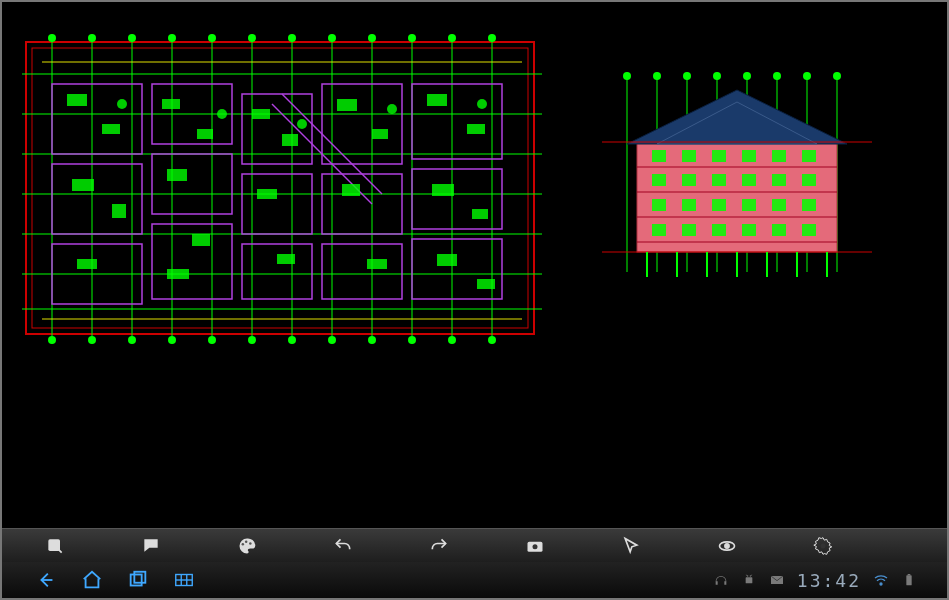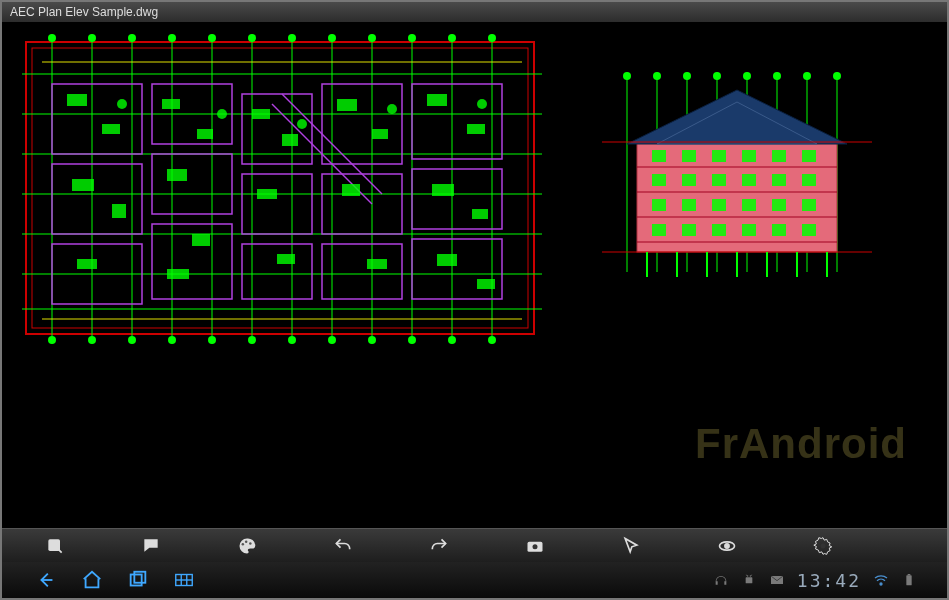--- a/index.html
+++ b/index.html
@@ -19,23 +19,20 @@
   .sys-spacer { flex: 1; }
   .status-icon { width: 20px; height: 20px; display: flex; align-items: center; justify-content: center; color: #7a7a7a; margin: 0 4px; }
   .status-icon svg { width: 16px; height: 16px; }
   .clock { color: #9ab; font-family: monospace; font-size: 18px; letter-spacing: 2px; margin: 0 6px; }
   .watermark { position: absolute; right: 40px; bottom: 60px; font-size: 42px; font-weight: 900; color: rgba(120,110,50,.45); letter-spacing: 1px; pointer-events: none; font-family: Arial Black, sans-serif; }
 </style>
 </head>
 <body>
 
 <div class="frame">
-  <div class="titlebar">
-    <span>AEC Plan Elev Sample.dwg</span>
-  </div>
 
   <div class="canvas">
 
     <div class="plan">
       <svg viewBox="0 0 520 310">
 
         <rect x="4" y="8" width="508" height="292" fill="none" stroke="#cc0000" stroke-width="2"></rect>
         <rect x="10" y="14" width="496" height="280" fill="none" stroke="#cc0000" stroke-width="1"></rect>
 
         <g stroke="#00ff00" stroke-width="1">
@@ -220,21 +217,20 @@
             <line x1="75" y1="180" x2="75" y2="205"></line>
             <line x1="105" y1="180" x2="105" y2="205"></line>
             <line x1="135" y1="180" x2="135" y2="205"></line>
             <line x1="165" y1="180" x2="165" y2="205"></line>
             <line x1="195" y1="180" x2="195" y2="205"></line>
             <line x1="225" y1="180" x2="225" y2="205"></line>
           </g>
       </svg>
     </div>
 
-    <div class="watermark">FrAndroid</div>
   </div>
 
   <div class="app-toolbar">
     <div class="tool-btn">
         <svg viewBox="0 0 24 24" fill="#ddd">
           <rect x="4" y="4" width="14" height="14" rx="2"></rect>
           <path d="M14 14l6 6" stroke="#ddd" stroke-width="2"></path>
         </svg>
       </div>
     <div class="tool-btn">

